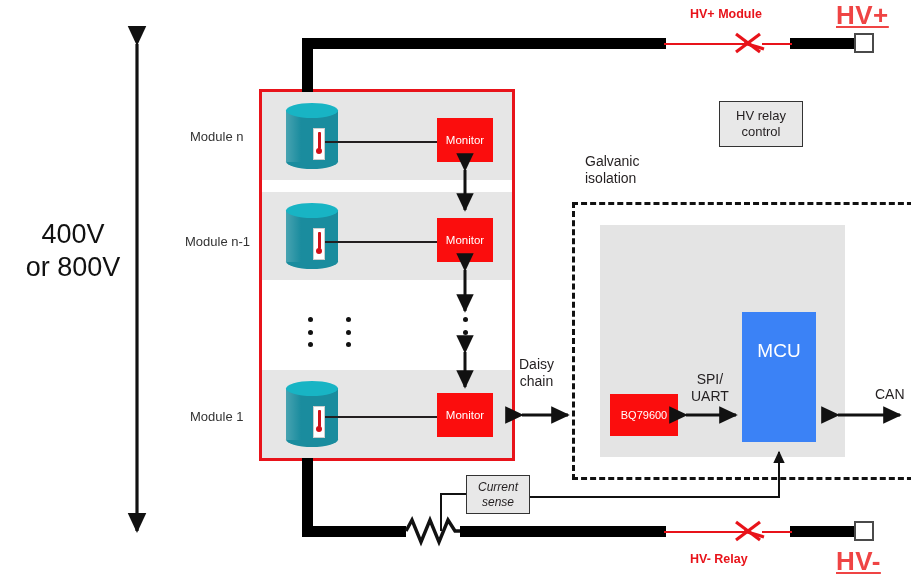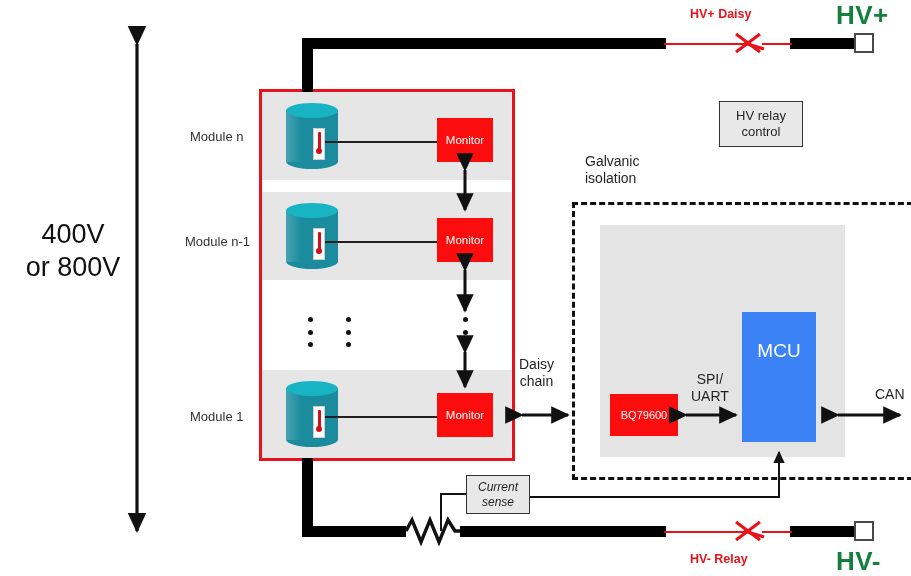--- a/index.html
+++ b/index.html
@@ -2,21 +2,21 @@
 <html><head>
 <meta charset="utf-8">
 <style>
   html,body{margin:0;padding:0;background:#fff;}
   body{width:911px;height:576px;font-family:"Liberation Sans",sans-serif;}
   #stage{position:relative;width:911px;height:576px;overflow:hidden;background:#fff;}
 
   .lbl{position:absolute;color:#231f20;white-space:pre;line-height:1.18;}
   .module-label{font-size:13px;color:#333;}
   .volt-label{font-size:27px;color:#111;text-align:center;line-height:1.22;}
-  .hv-term{font-size:26px;font-weight:bold;color:#15803d;letter-spacing:.5px;}
+  .hv-term{font-size:26px;font-weight:bold;color:#ef4444;letter-spacing:.5px;text-decoration:underline;}
   .relay-label{font-size:12.5px;font-weight:bold;color:#e8131a;}
   .plain{font-size:14px;color:#231f20;}
 
   
   .pack{position:absolute;border:3px solid #e8131a;background:#fff;box-sizing:border-box;}
   .mod-band{position:absolute;background:#e6e6e6;}
 
   
   .cell{position:absolute;}
   .cell .body{position:absolute;left:0;top:7px;width:100%;height:calc(100% - 14px);background:#1a8c9e;}
@@ -176,21 +176,21 @@
   <div class="bus" style="left:302px;top:526px;width:104px;height:11px;"></div>
   <div class="bus" style="left:460px;top:526px;width:206px;height:11px;"></div>
   <div class="bus" style="left:790px;top:526px;width:64px;height:11px;"></div>
 
   <div class="term-sq" style="left:854px;top:33px;"></div>
   <div class="term-sq" style="left:854px;top:521px;"></div>
 
   <div class="lbl hv-term" style="left:836px;top:0px;">HV+</div>
   <div class="lbl hv-term" style="left:836px;top:546px;">HV-</div>
 
-  <div class="lbl relay-label" style="left:690px;top:7px;">HV+ Daisy</div>
+  <div class="lbl relay-label" style="left:690px;top:7px;">HV+ Module</div>
   <div class="lbl relay-label" style="left:690px;top:552px;">HV- Relay</div>
 
   <div class="redwire" style="left:664px;top:42.5px;width:80px;"></div>
   <div class="redwire" style="left:762px;top:42.5px;width:30px;"></div>
   <div class="redwire" style="left:664px;top:530.5px;width:80px;"></div>
   <div class="redwire" style="left:762px;top:530.5px;width:30px;"></div>
 
   <svg class="ov" viewBox="0 0 911 576">
     <defs>
       <marker id="ah" markerWidth="7" markerHeight="7" refX="5.6" refY="3.2" orient="auto">

